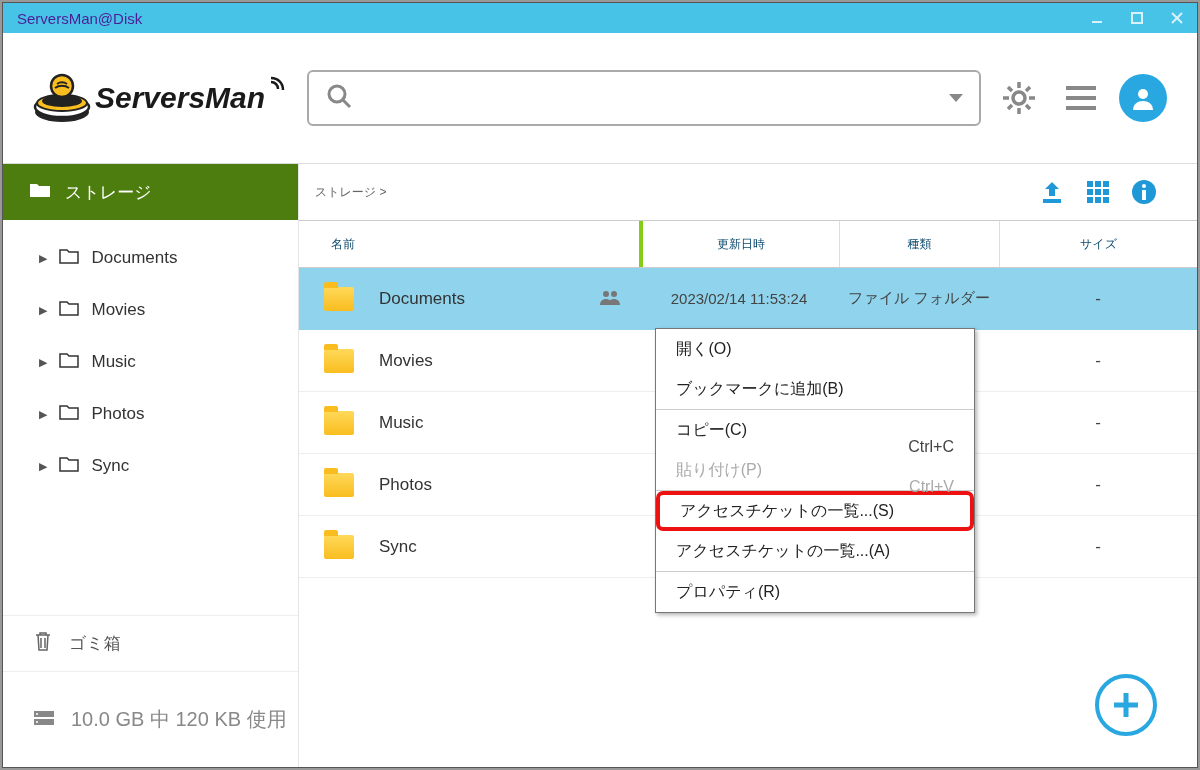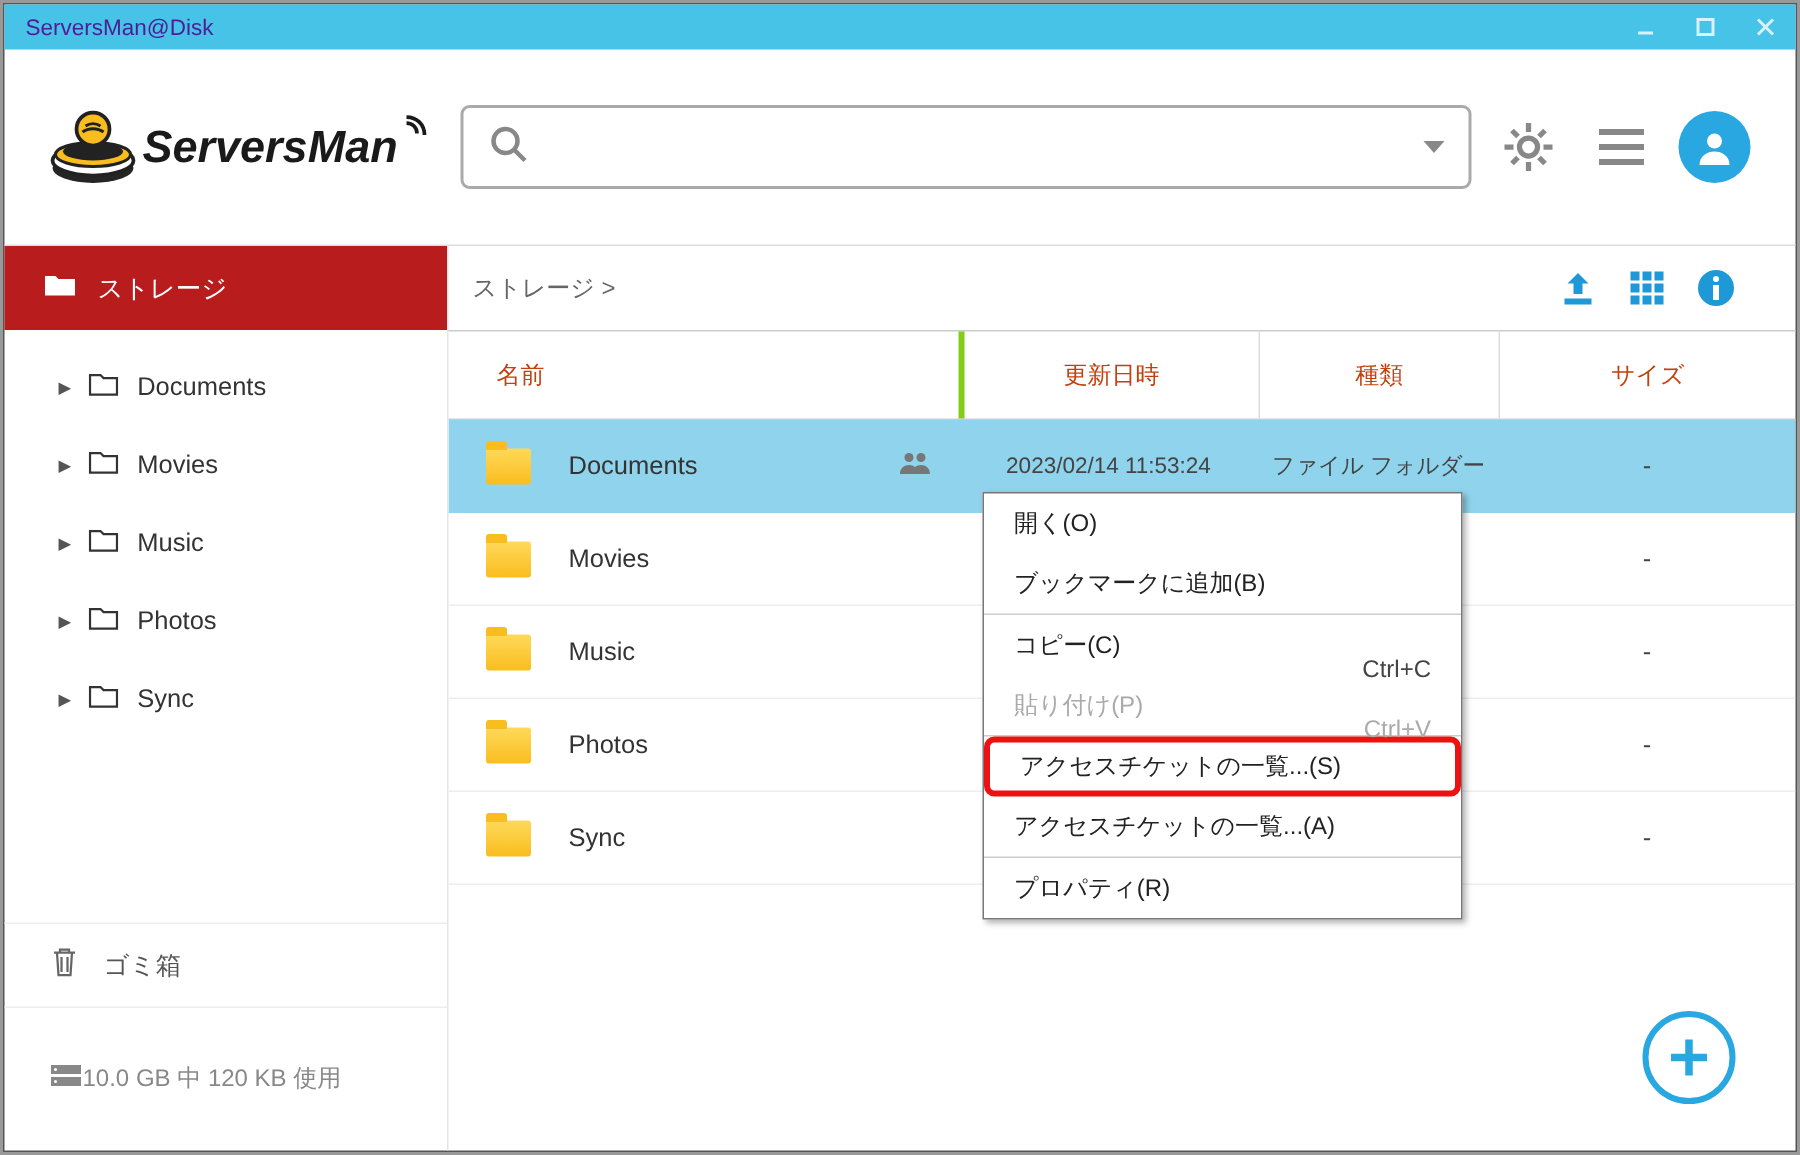--- a/index.html
+++ b/index.html
@@ -10,32 +10,32 @@
 .titlebar-controls { display: flex; }
 .titlebar-btn { width: 40px; height: 30px; display: flex; align-items: center; justify-content: center; color: #d8f2fa; font-size: 16px; }
 .topbar { height: 130px; display: flex; align-items: center; padding: 0 30px; gap: 14px; }
 .logo { width: 260px; height: 70px; display: flex; align-items: center; }
 .search-wrap { flex: 1; display: flex; align-items: center; }
 .search-box { flex: 1; height: 56px; border: 2px solid #aaa; border-radius: 6px; display: flex; align-items: center; padding: 0 16px; }
 .icon-btn { width: 48px; height: 48px; display: flex; align-items: center; justify-content: center; color: #888; }
 .avatar-btn { width: 48px; height: 48px; border-radius: 50%; background: #29a7e0; display: flex; align-items: center; justify-content: center; }
 .content { flex: 1; display: flex; border-top: 1px solid #ddd; min-height: 0; }
 .sidebar { width: 296px; display: flex; flex-direction: column; border-right: 1px solid #e5e5e5; }
-.side-header { height: 56px; background: #b91c1c; color: #fff; display: flex; align-items: center; padding-left: 26px; font-size: 17px; gap: 14px; }
+.side-header { height: 56px; background: #4d7c0f; color: #fff; display: flex; align-items: center; padding-left: 26px; font-size: 17px; gap: 14px; }
 .side-list { padding: 12px 0; }
 .side-item { height: 52px; display: flex; align-items: center; padding-left: 36px; gap: 12px; font-size: 17px; color: #333; cursor: pointer; }
 .side-item .chev { font-size: 11px; color: #555; }
 .side-spacer { flex: 1; }
 .side-trash { height: 56px; display: flex; align-items: center; padding-left: 30px; gap: 16px; font-size: 17px; color: #555; border-top: 1px solid #eee; }
-.side-storage { height: 96px; display: flex; align-items: center; padding-left: 30px; gap: 0; font-size: 16px; color: #888; border-top: 1px solid #eee; }
+.side-storage { height: 96px; display: flex; align-items: center; padding-left: 30px; gap: 16px; font-size: 20px; color: #888; border-top: 1px solid #eee; }
 .main { flex: 1; display: flex; flex-direction: column; position: relative; }
-.breadcrumb-row { height: 56px; display: flex; align-items: center; padding: 0 30px 0 16px; color: #666; font-size: 16px; }
+.breadcrumb-row { height: 56px; display: flex; align-items: center; padding: 0 30px 0 16px; color: #666; font-size: 12px; }
 .bc-text { flex: 1; }
 .tb-icon { width: 46px; height: 40px; display: flex; align-items: center; justify-content: center; color: #1e98d6; }
-.column-header { height: 60px; border-top: 1px solid #ccc; border-bottom: 1px solid #ccc; display: flex; align-items: center; font-size: 16px; color: #c2410c; }
+.column-header { height: 48px; border-top: 1px solid #ccc; border-bottom: 1px solid #ccc; display: flex; align-items: center; font-size: 12px; color: #0c4a6e; }
 .col-name { width: 340px; padding-left: 32px; }
 .col-date { width: 200px; border-left: 4px solid #84cc16; height: 100%; display: flex; align-items: center; justify-content: center; }
 .col-kind { width: 160px; text-align: center; border-left: 1px solid #ddd; height: 100%; display: flex; align-items: center; justify-content: center; }
 .col-size { flex: 1; text-align: center; border-left: 1px solid #ddd; height: 100%; display: flex; align-items: center; justify-content: center; }
 .file-list { flex: 1; overflow: hidden; }
 .file-row { height: 62px; display: flex; align-items: center; border-bottom: 1px solid #eee; }
 .file-row.selected { background: #8fd4ec; border-bottom: 1px solid #8fd4ec; }
 .fr-icon { width: 80px; display: flex; justify-content: center; }
 .fr-name { width: 220px; font-size: 17px; color: #333; }
 .fr-share { width: 40px; color: #888; }

